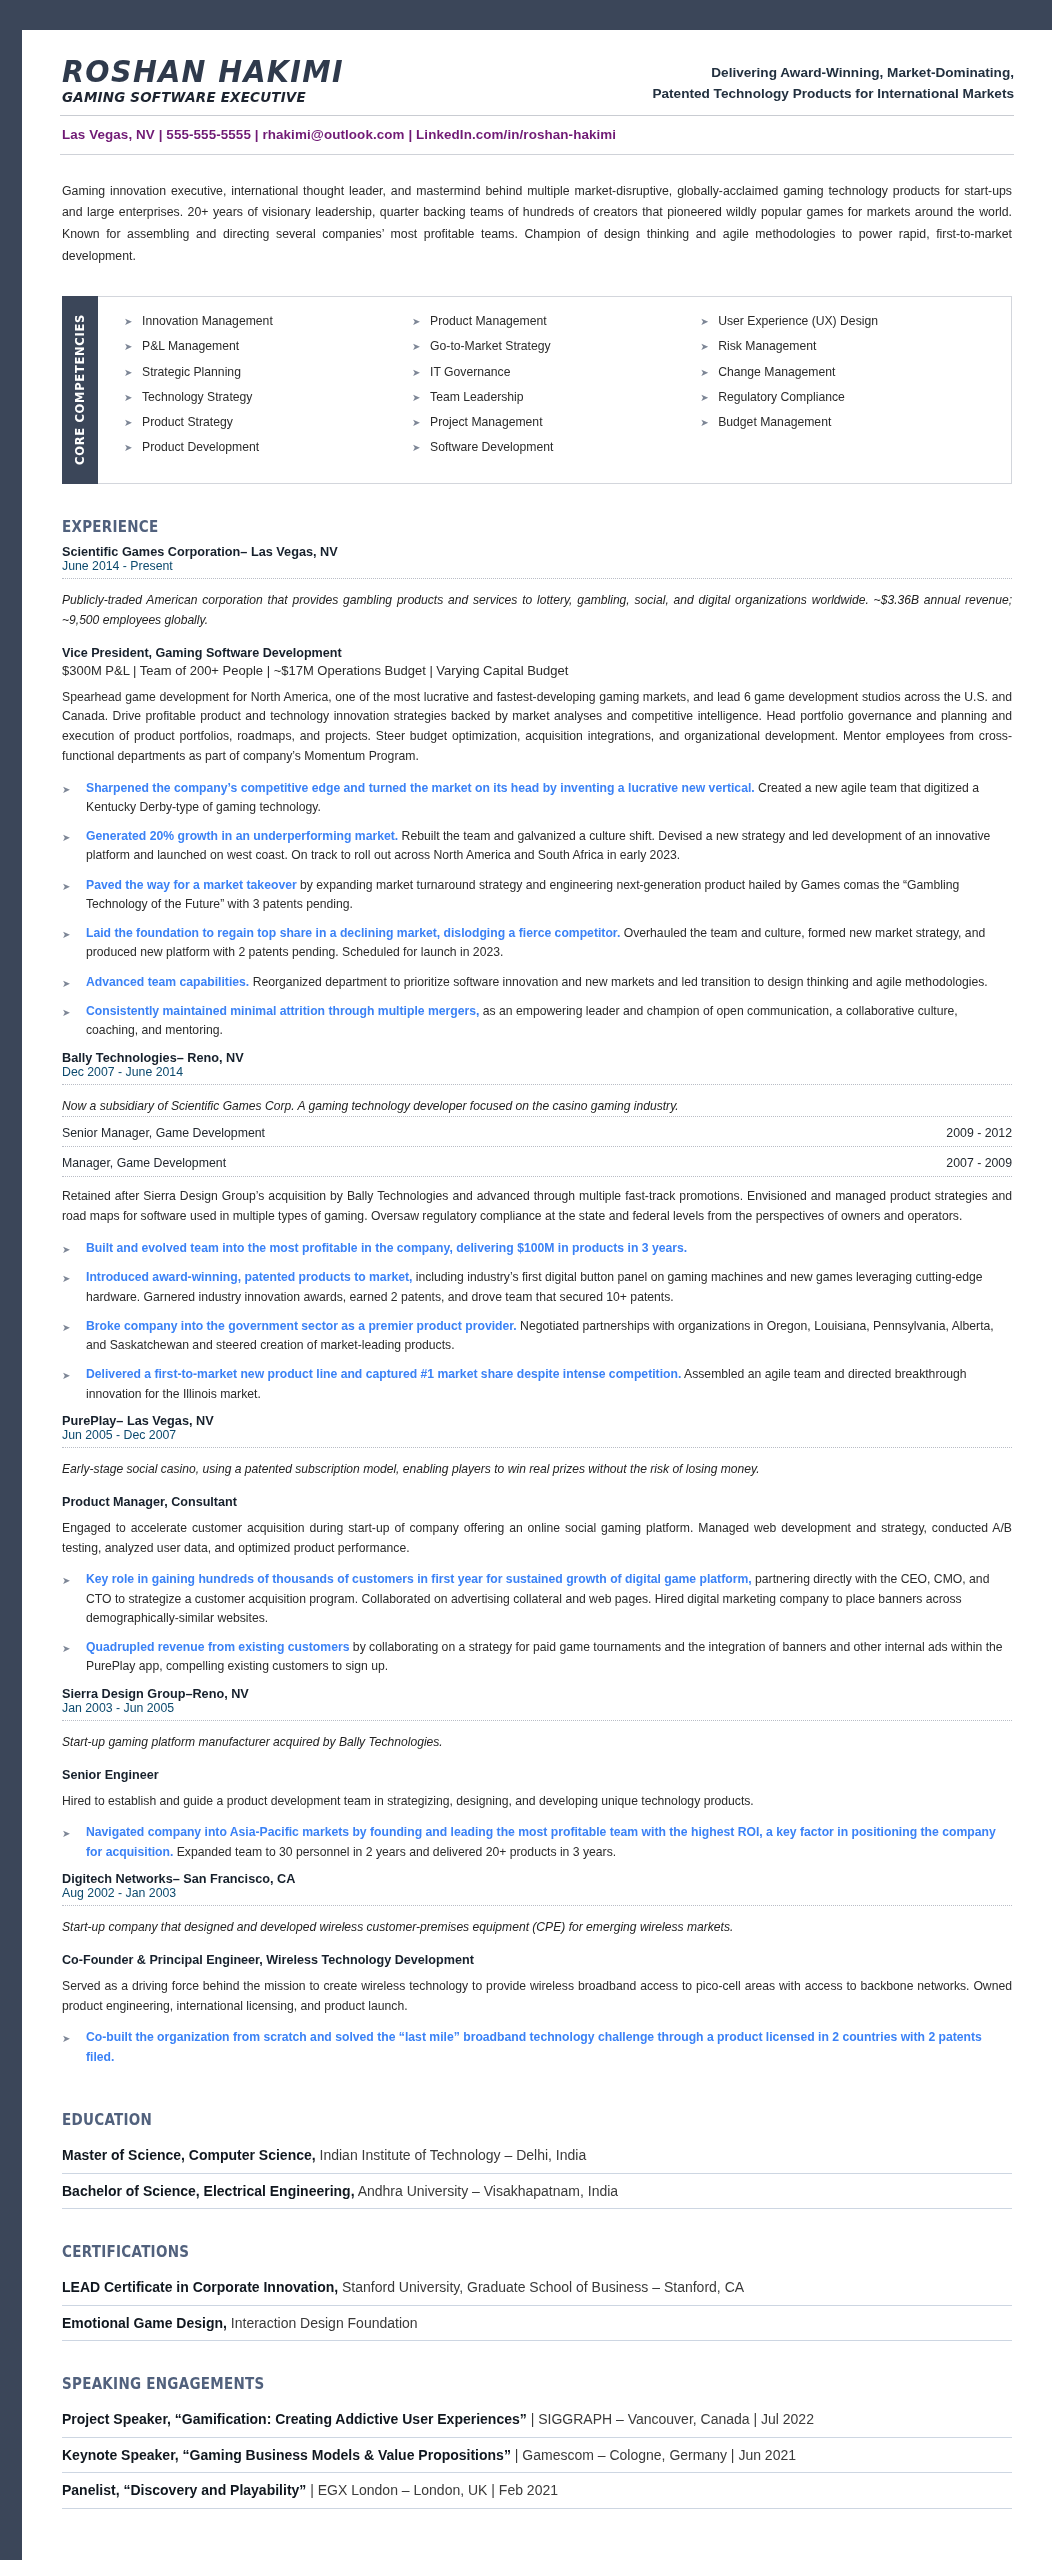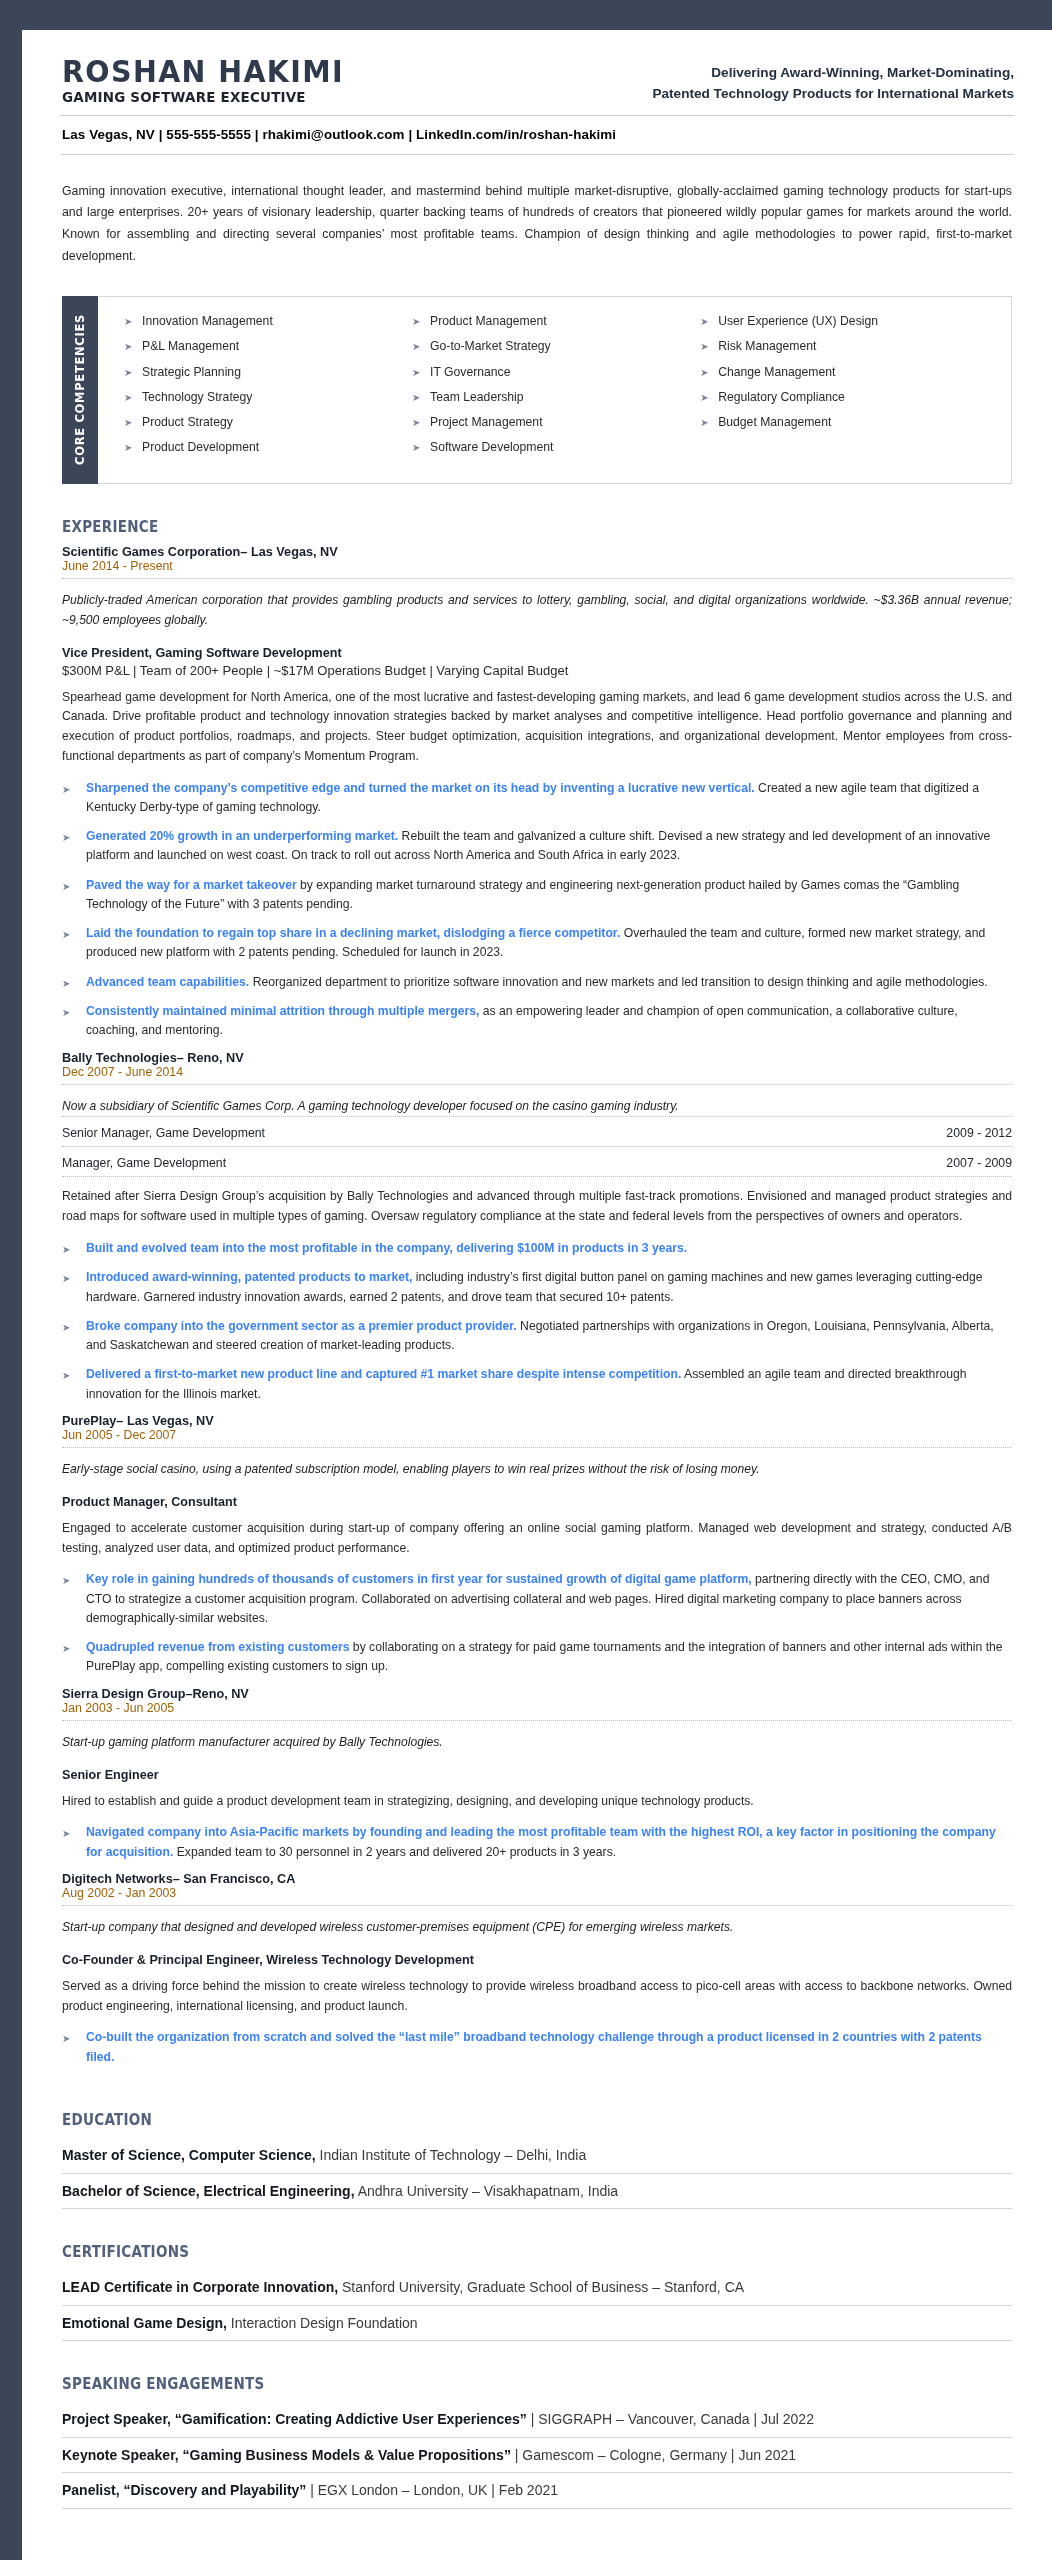--- a/index.html
+++ b/index.html
@@ -32,21 +32,21 @@
 
   .inner { padding: 0 38px 0 38px; }
 
   
   .header {
     display: flex;
     align-items: flex-start;
     justify-content: space-between;
     padding-top: 26px;
   }
-  .name-block { padding-left: 2px; }
+  .name-block { padding-left: 2px; font-style: italic; }
   .name {
     font-family: "DejaVu Sans", sans-serif;
     font-size: 31px;
     font-weight: bold;
     letter-spacing: 1.5px;
     color: #2f3a4c;
     line-height: 1.02;
     transform: scaleX(0.92);
     transform-origin: left center;
   }
@@ -69,21 +69,21 @@
     padding-top: 6px;
     max-width: 460px;
   }
   .hdr-rule {
     border-top: 1px solid #c9ccd2;
     margin: 10px 0 0 0;
   }
   .contact {
     font-size: 13.4px;
     font-weight: bold;
-    color: #000000;
+    color: #701a75;
     padding: 11px 0 0 2px;
     letter-spacing: 0.1px;
   }
   .hdr-rule2 {
     border-top: 1px solid #cfd2d8;
     margin: 12px 0 0 0;
   }
 
   
   .summary {
@@ -162,21 +162,21 @@
     padding: 0 2px 5px 2px;
     flex-direction: column;
   }
   .job-co {
     font-size: 12.7px;
     font-weight: bold;
     color: #16202c;
   }
   .job-dates {
     font-size: 12.3px;
-    color: #a16207;
+    color: #0c4a6e;
     text-align: center;
   }
   .dotrule {
     border-top: 1px dotted #b9bdc6;
     margin: 0 2px 0 2px;
   }
   .job-desc {
     font-size: 12.1px;
     font-style: italic;
     color: #232323;

